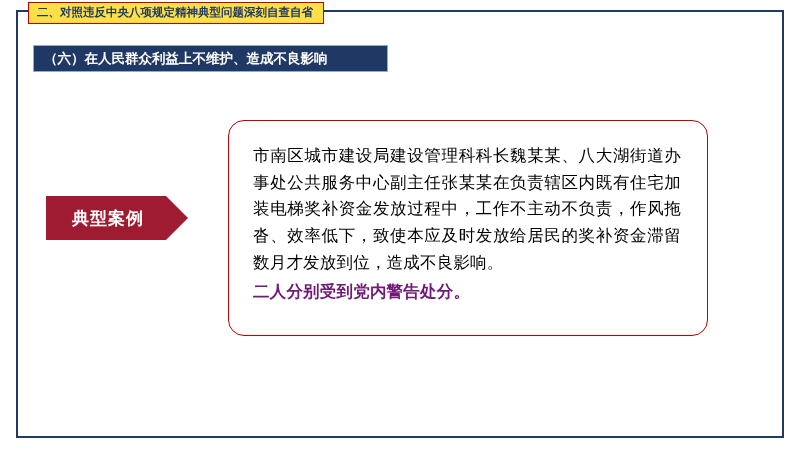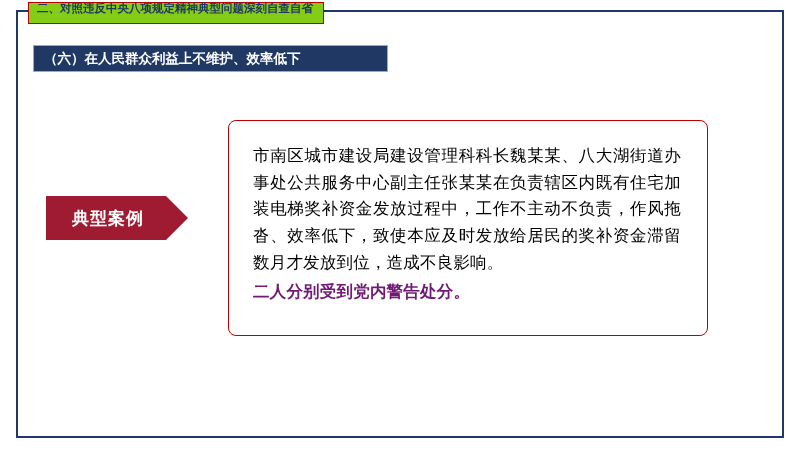--- a/index.html
+++ b/index.html
@@ -30,24 +30,25 @@
     border: 2px solid #1F3864;
     box-sizing: border-box;
   }
   
   .title-box {
     position: absolute;
     left: 28px;
     top: 2px;
     height: 22px;
     padding: 0 10px 0 8px;
-    background: #84cc16;
+    background: #fde047;
     border: 1px solid #C00000;
     box-sizing: border-box;
     display: flex;
+    align-items: center;
     z-index: 5;
   }
   .title-box .title-text {
     font-family: "DejaVu Sans", "Liberation Sans", sans-serif;
     font-size: 11.5px;
     font-weight: bold;
     color: #1F3864;
     letter-spacing: 0px;
     white-space: nowrap;
     line-height: 1;
@@ -107,21 +108,21 @@
     line-height: 1;
   }
   
   .content-card {
     position: absolute;
     left: 228px;
     top: 120px;
     width: 480px;
     height: 216px;
     border: 1.6px solid #C00000;
-    border-radius: 8px;
+    border-radius: 16px;
     background: #ffffff;
     box-sizing: border-box;
     padding: 22px 26px 16px 24px;
     z-index: 3;
   }
   .content-card p {
     margin: 0;
     font-family: "DejaVu Serif", "Liberation Serif", serif;
     font-size: 16.5px;
     line-height: 1.62;
@@ -141,21 +142,21 @@
 
 <div id="slide">
 
   <div class="frame"></div>
 
   <div class="title-box">
     <span class="title-text">二、对照违反中央八项规定精神典型问题深刻自查自省</span>
   </div>
 
   <div class="subheading">
-    <span class="sub-text">（六）在人民群众利益上不维护、效率低下</span>
+    <span class="sub-text">（六）在人民群众利益上不维护、造成不良影响</span>
   </div>
 
   <div class="case-label">
     <svg width="142" height="44" viewBox="0 0 142 44" xmlns="http://www.w3.org/2000/svg">
       <polygon points="0,0 120,0 142,22 120,44 0,44" fill="#9E1B32"></polygon>
     </svg>
     <span class="case-text">典型案例</span>
   </div>
 
   <div class="content-card">

